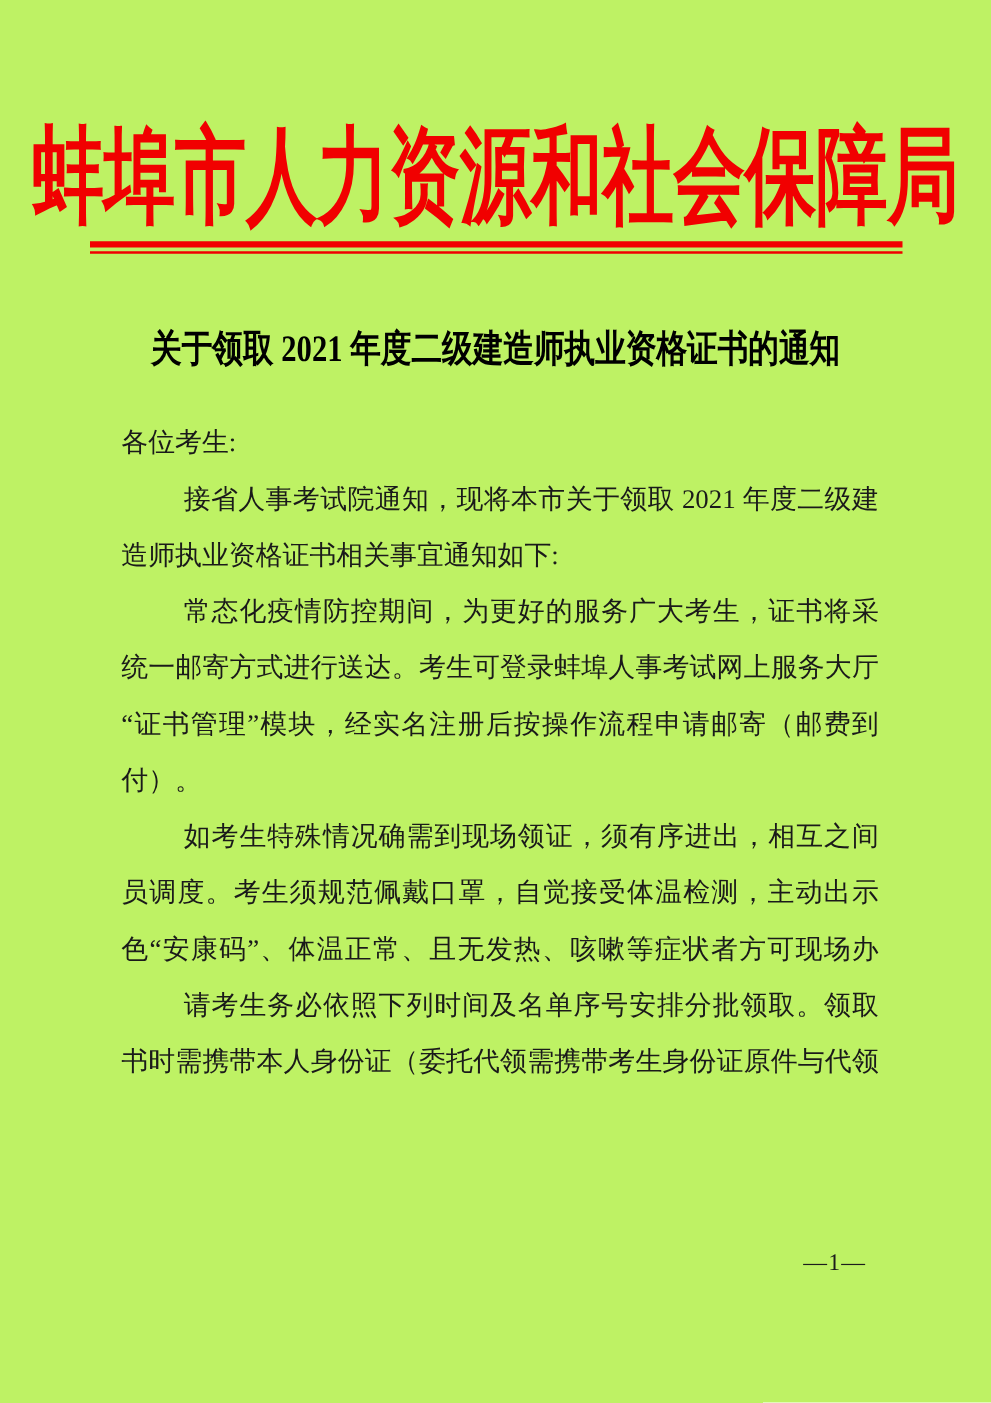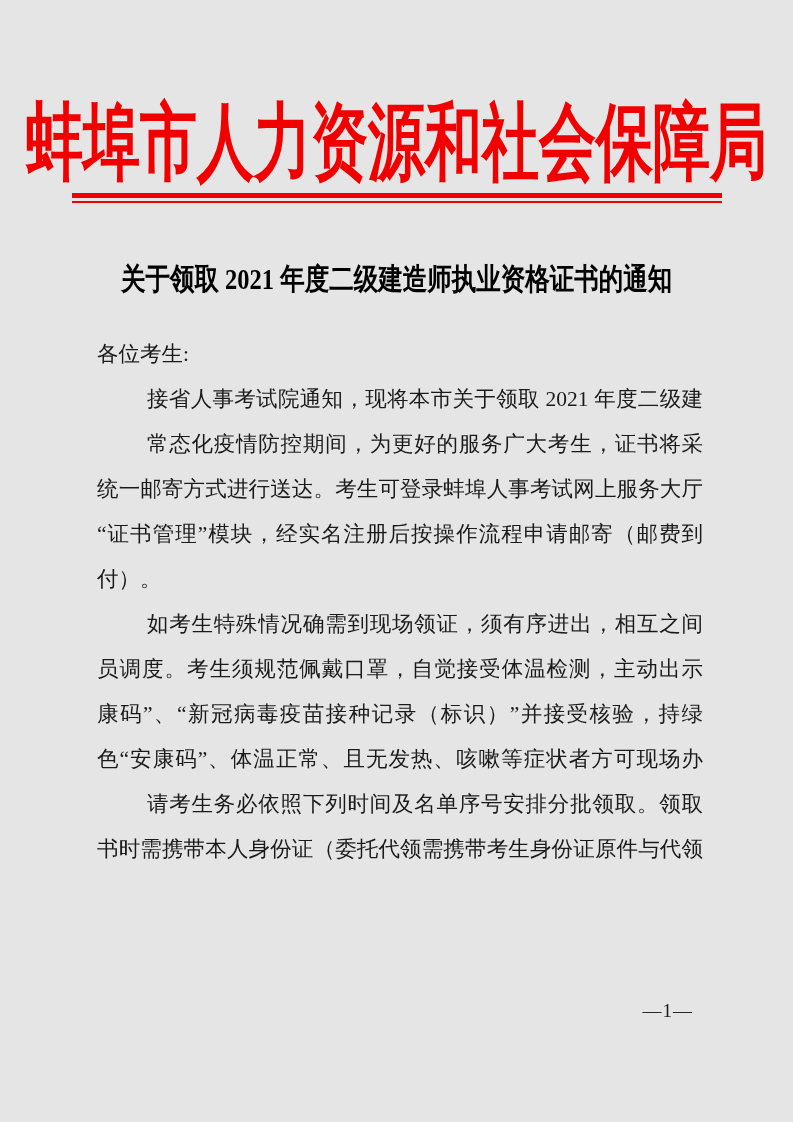--- a/index.html
+++ b/index.html
@@ -6,21 +6,21 @@
     --masthead-red: #f10000;
     --ink: #1a1a1a;
   }
   * { box-sizing: border-box; }
   html, body { margin: 0; padding: 0; background: #ffffff; }
   .page {
     position: relative;
     width: 793px;
     height: 1122px;
     margin: 0 auto;
-    background: #e5e5e5;
+    background: #bef264;
     overflow: hidden;
     font-family: "Liberation Serif", "DejaVu Serif", serif;
     color: var(--ink);
   }
   
   .masthead { padding-top: 114px; text-align: center; }
   .masthead-title {
     display: inline-block;
     font-size: 57px;
     line-height: 57px;
@@ -90,29 +90,29 @@
     <span class="masthead-title">蚌埠市人力资源和社会保障局</span>
     <div class="masthead-rule"></div>
   </header>
 
   <h1 class="doc-title"><span class="doc-title-text">关于领取 2021 年度二级建造师执业资格证书的通知</span></h1>
 
   <main class="body-text">
     <div class="line">各位考生:</div>
 
     <div class="line fill indent">接省人事考试院通知，现将本市关于领取 2021 年度二级建</div>
+    <div class="line">造师执业资格证书相关事宜通知如下:</div>
 
     <div class="line fill indent">常态化疫情防控期间，为更好的服务广大考生，证书将采取</div>
     <div class="line fill">统一邮寄方式进行送达。考生可登录蚌埠人事考试网上服务大厅</div>
     <div class="line fill">“证书管理”模块，经实名注册后按操作流程申请邮寄（邮费到</div>
     <div class="line">付）。</div>
 
     <div class="line fill indent">如考生特殊情况确需到现场领证，须有序进出，相互之间保</div>
     <div class="line fill">员调度。考生须规范佩戴口罩，自觉接受体温检测，主动出示“安</div>
-    <div class="line fill">康码”、“新冠病毒疫苗接种记录（标识）”并接受核验，持绿</div>
     <div class="line fill">色“安康码”、体温正常、且无发热、咳嗽等症状者方可现场办</div>
 
     <div class="line fill indent">请考生务必依照下列时间及名单序号安排分批领取。领取证</div>
     <div class="line fill">书时需携带本人身份证（委托代领需携带考生身份证原件与代领</div>
   </main>
 
   <div class="page-number">—1—</div>
 
 </div>
 

